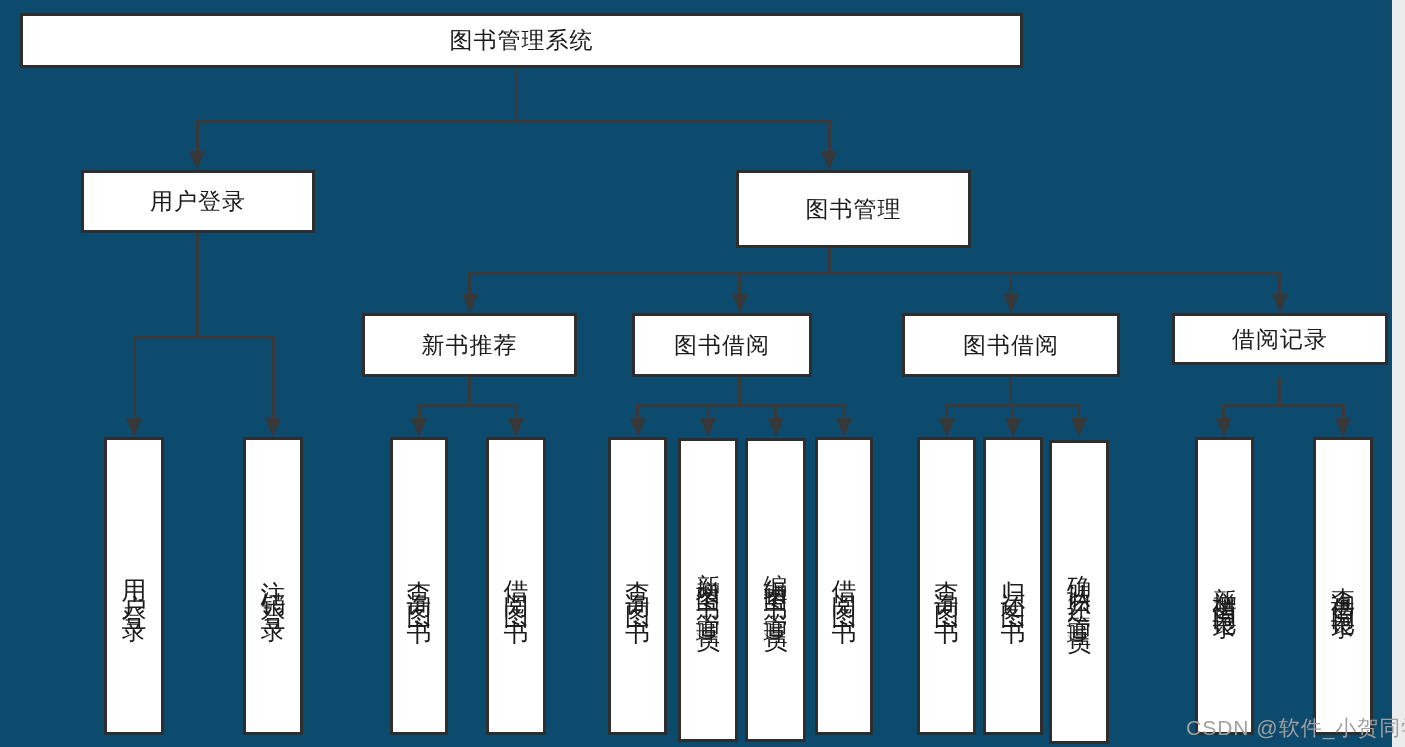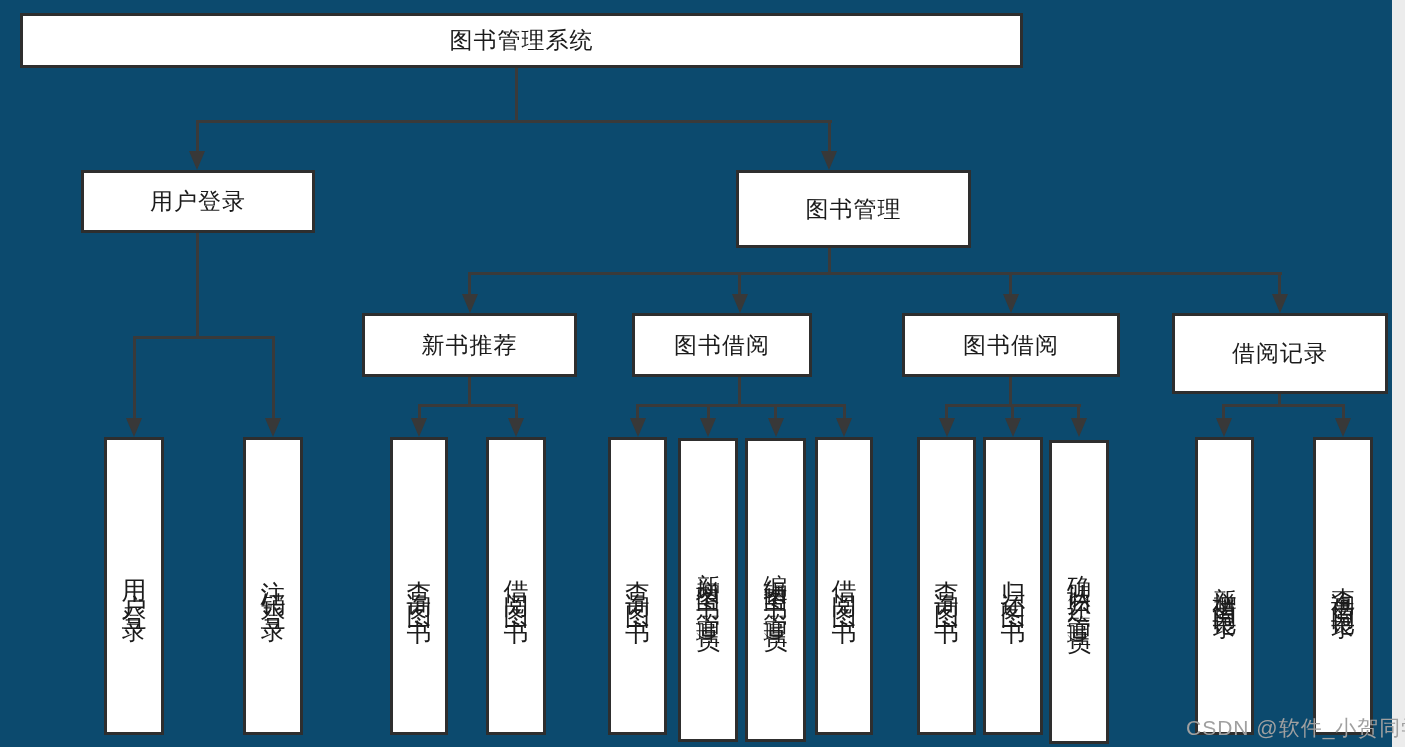--- a/index.html
+++ b/index.html
@@ -59,21 +59,21 @@
   </div>
 
   <div class="box" style="left:632px;top:313px;width:180px;height:64px;">
     <span>图书借阅</span>
   </div>
 
   <div class="box" style="left:902px;top:313px;width:218px;height:64px;">
     <span>图书借阅</span>
   </div>
 
-  <div class="box" style="left:1172px;top:313px;width:216px;height:81px;">
+  <div class="box" style="left:1172px;top:313px;width:216px;height:52px;">
     <span>借阅记录</span>
   </div>
 
   <div class="vbox" style="left:104px;top:437px;width:60px;height:298px;">
     <span class="vtext c4">用户登录</span>
   </div>
   <div class="vbox" style="left:243px;top:437px;width:60px;height:298px;">
     <span class="vtext c4">注销登录</span>
   </div>
 

